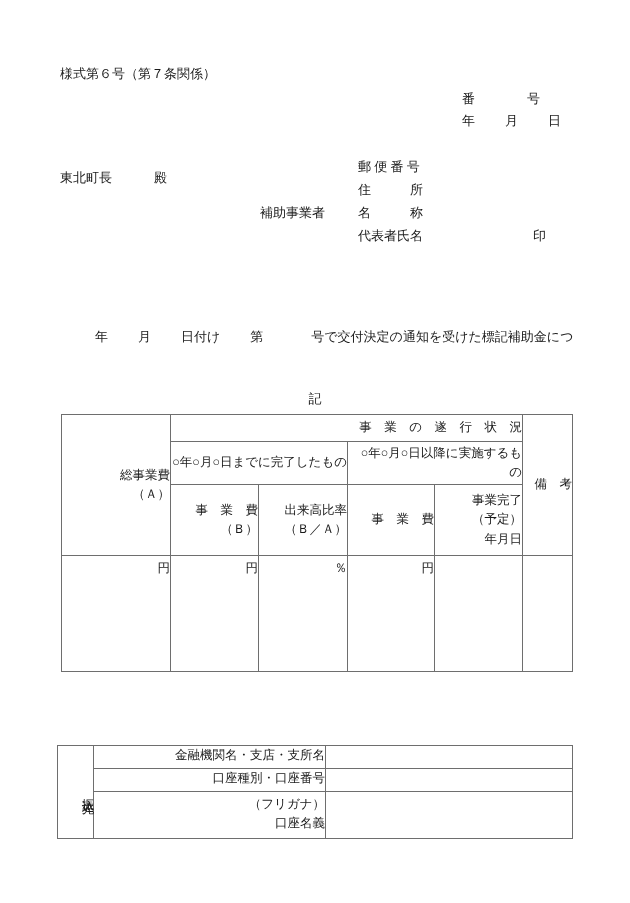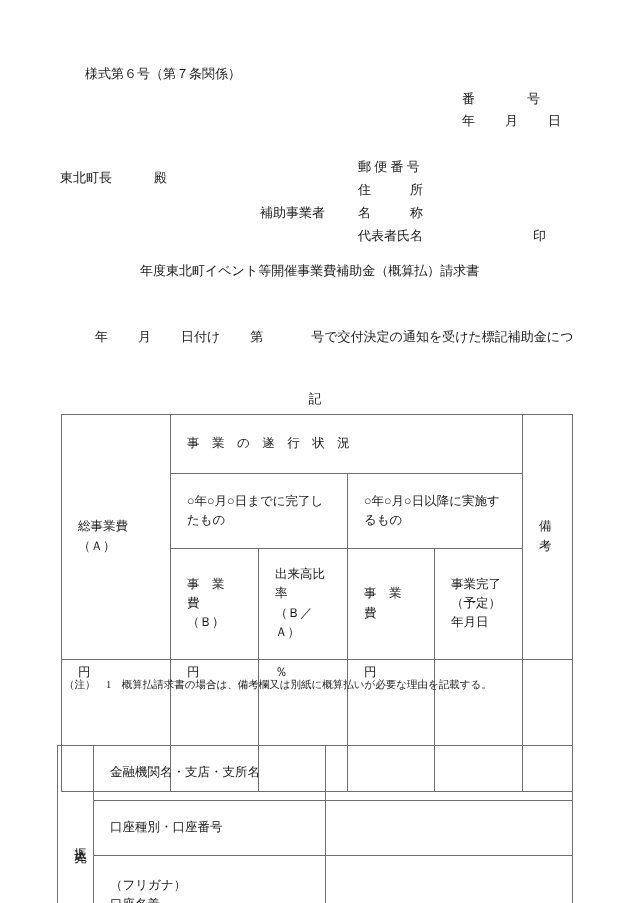--- a/index.html
+++ b/index.html
@@ -24,27 +24,27 @@
   .t13 { font-size: 13px; }
 
   
   table {
     border-collapse: collapse;
     table-layout: fixed;
   }
   table.grid td {
     border: 1px solid #6e6e6e;
     font-size: 12.5px;
-    padding: 16px;
+    padding: 0;
     vertical-align: middle;
-    text-align: left;
+    text-align: right;
     line-height: 1.55;
   }
   .main-table { position: absolute; left: 61px; top: 414px; width: 511px; }
-  .bank-table { position: absolute; left: 57px; top: 745px; width: 515px; }
+  .bank-table { position: absolute; left: 57px; top: 745px; width: 515px; font-family: Liberation Mono, monospace; }
   .align-right { text-align: right; padding-right: 5px; }
 
   .vert-label {
     writing-mode: vertical-rl;
     text-orientation: upright;
     letter-spacing: 2px;
     display: inline-block;
     line-height: 1;
     font-size: 12.5px;
   }
@@ -69,36 +69,35 @@
     padding: 1px 2px 1px 3px;
     line-height: 1.5;
     font-size: 12.5px;
   }
 </style>
 </head>
 <body>
 
 <div class="page">
 
-  <div class="abs t13" style="left:60px; top:65px;margin-left:25px;">様式第６号（第７条関係）</div>
+  <div class="abs t13" style="left:60px; top:65px;">様式第６号（第７条関係）</div>
 
   <div class="abs t13" style="left:462px; top:90px;"><span>番</span><span style="display:inline-block;width:52px"></span><span>号</span></div>
 
   <div class="abs t13" style="left:462px; top:112px;"><span>年</span><span style="display:inline-block;width:30px"></span><span>月</span><span style="display:inline-block;width:30px"></span><span>日</span></div>
 
   <div class="abs t13" style="left:60px; top:136px;margin-top:33px;"><span>東北町長</span><span style="display:inline-block;width:42px"></span><span>殿</span></div>
 
   <div class="abs t13" style="left:358px; top:158px;">郵 便 番 号</div>
   <div class="abs t13" style="left:358px; top:181px;">住　　　所</div>
   <div class="abs t13" style="left:260px; top:204px;">補助事業者</div>
   <div class="abs t13" style="left:358px; top:204px;">名　　　称</div>
   <div class="abs t13" style="left:358px; top:227px;text-align:right;">代表者氏名</div>
   <div class="abs t13" style="left:533px; top:227px;">印</div>
 
-  <div class="abs t13" style="left:140px; top:262px;">年度東北町イベント等開催事業費補助金（概算払）請求書</div>
 
   <div class="abs t13" style="left:57px; top:328px;"><span style="display:inline-block;width:38px"></span><span>年</span><span style="display:inline-block;width:30px"></span><span>月</span><span style="display:inline-block;width:30px"></span><span>日付け</span><span style="display:inline-block;width:30px"></span><span>第</span><span style="display:inline-block;width:48px"></span><span>号で交付決定の通知を受けた標記補助金につ</span></div>
 
 
   <div class="kiji">記</div>
 
   <table class="grid main-table">
     <colgroup>
       <col style="width:109px">
       <col style="width:88px">
@@ -140,21 +139,20 @@
         <td class="align-right" style="height:112px; vertical-align:top; padding-top:3px;">円</td>
         <td class="align-right" style="vertical-align:top; padding-top:3px;">円</td>
         <td class="align-right" style="vertical-align:top; padding-top:3px;">％</td>
         <td class="align-right" style="vertical-align:top; padding-top:3px;">円</td>
         <td style="vertical-align:top;"></td>
         <td style="vertical-align:top;"></td>
       </tr>
     </tbody>
   </table>
 
-  <div class="note">（注）　1　概算払請求書の場合は、備考欄又は別紙に概算払いが必要な理由を記載する。</div>
 
   <table class="grid bank-table">
     <colgroup>
       <col style="width:36px">
       <col style="width:232px">
       <col style="width:247px">
     </colgroup>
     <tbody>
       <tr>
         <td rowspan="3">

